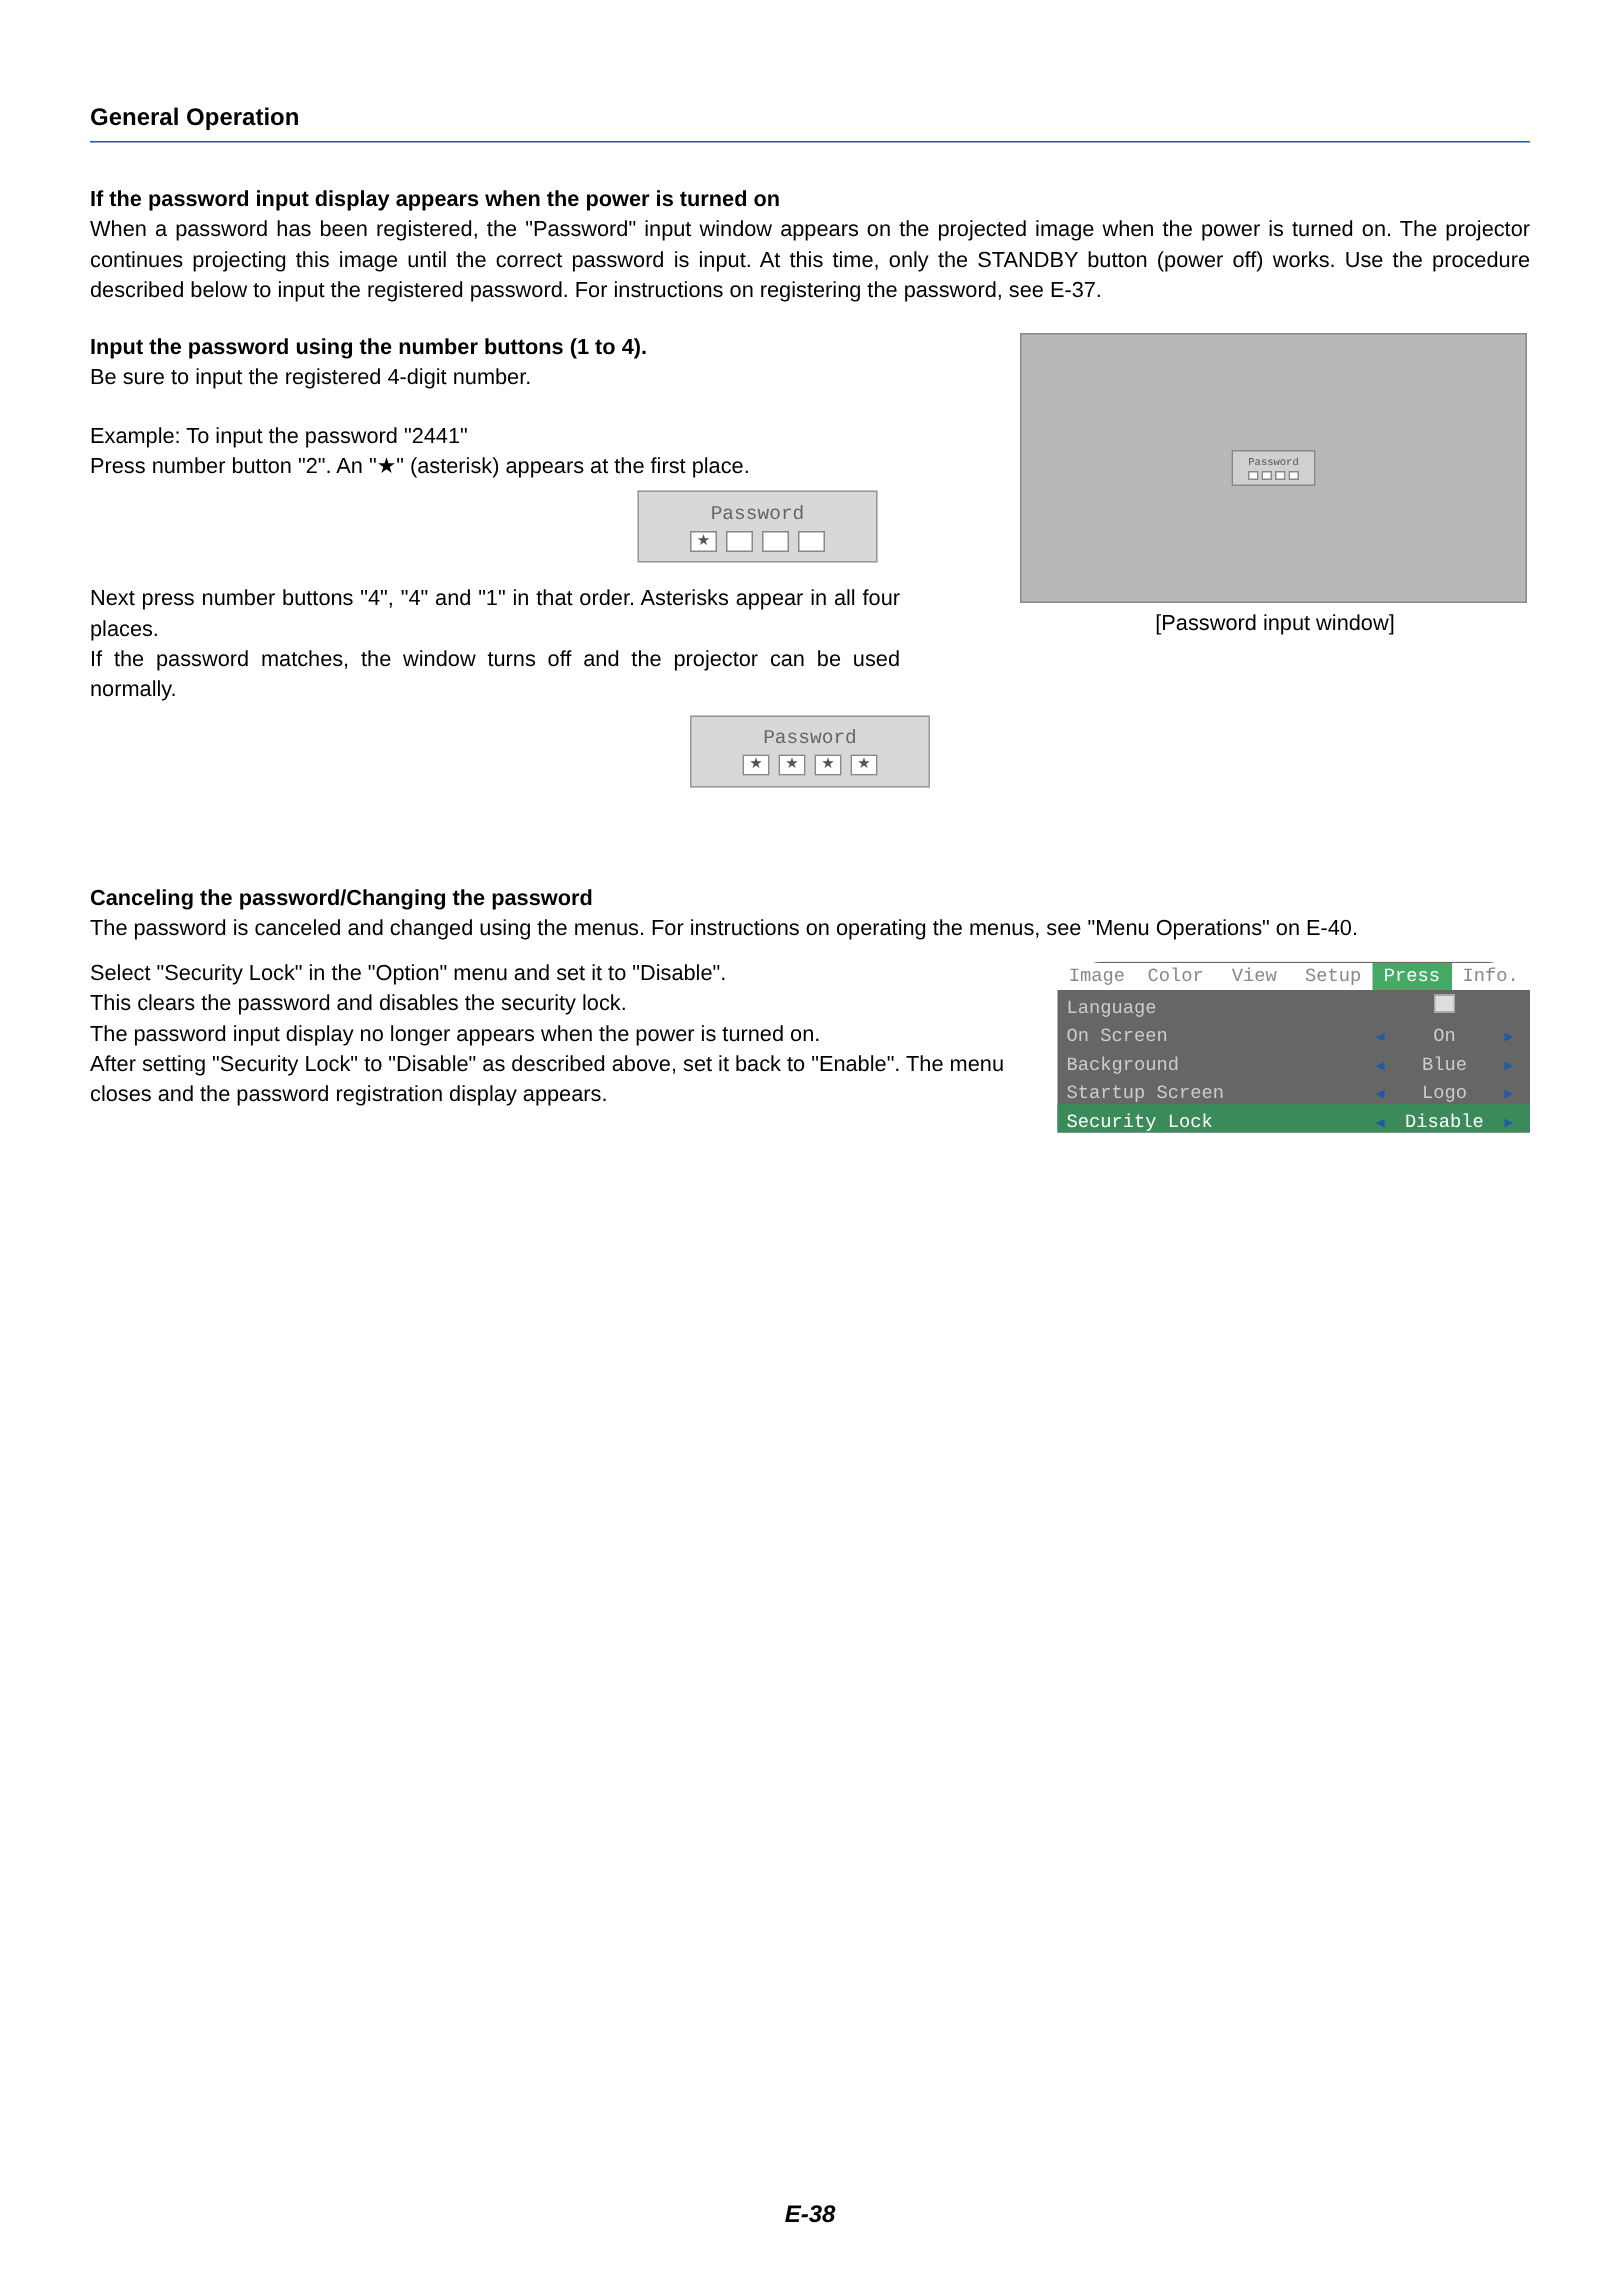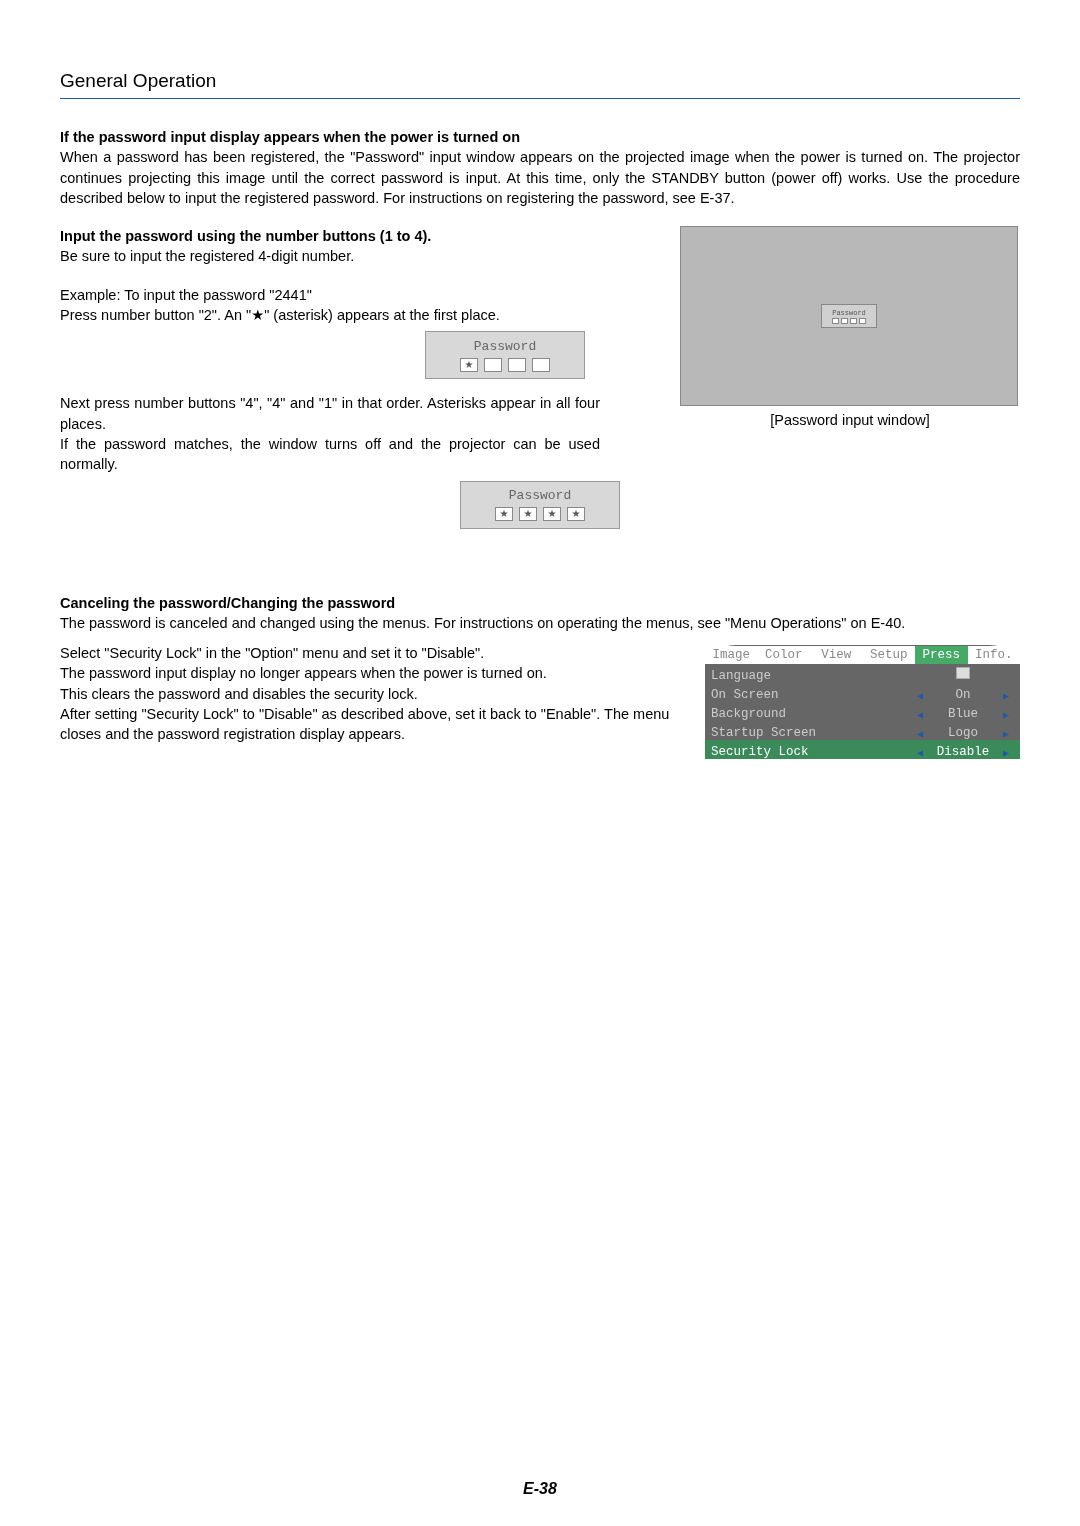--- a/index.html
+++ b/index.html
@@ -7,22 +7,22 @@
     font-family: Arial, Helvetica, sans-serif;
     font-size: 14.5px;
     color: #000;
     background: #fff;
     width: 1080px;
     height: 1526px;
     padding: 70px 60px 40px 60px;
     position: relative;
   }
   .section-title {
-    font-weight: normal;
-    font-size: 19px;
+    font-weight: bold;
+    font-size: 16px;
     border-bottom: 1.5px solid #1e5aa8;
     padding-bottom: 6px;
     margin-bottom: 28px;
   }
   .bold { font-weight: bold; }
   p { line-height: 1.4; }
   .para-block { margin-bottom: 18px; text-align: justify; }
 
   
   .pw-dialog {
@@ -84,21 +84,21 @@
   .menu-row.sel .arrL, .menu-row.sel .arrR { color:#1e5aa8; }
   .menu-row .arrL { color:#1e5aa8; }
   .menu-row .arrR { color:#1e5aa8; }
   .menu-row .enter-icon {
     display:inline-block; width:14px; height:12px; background:#ddd; border:1px solid #aaa;
   }
 
   .left-col { overflow:hidden; }
 
   .page-num {
-    position:absolute; bottom:28px; left:0; width:1080px; text-align:center;
+    position:absolute; bottom:40px; left:0; width:1080px; text-align:center;
     font-style: italic; font-weight:bold; font-size:16px;
   }
 </style>
 </head>
 <body>
 
 <div class="section-title">General Operation</div>
 
 <p class="bold">If the password input display appears when the power is turned on</p>
 <p class="para-block">When a password has been registered, the "Password" input window appears on the projected image when the power is turned on. The projector continues projecting this image until the correct password is input. At this time, only the STANDBY button (power off) works. Use the procedure described below to input the registered password. For instructions on registering the password, see E-37.</p>
@@ -197,20 +197,20 @@
       <span class="k">Security Lock</span>
       <span class="arrL">◀</span>
       <span class="v">Disable</span>
       <span class="arrR">▶</span>
     </div>
   </div>
 </div>
 
 <div class="left-col">
   <p>Select "Security Lock" in the "Option" menu and set it to "Disable".</p>
+  <p>This clears the password and disables the security lock.</p>
   <p>The password input display no longer appears when the power is turned on.</p>
-  <p>This clears the password and disables the security lock.</p>
   <p>After setting "Security Lock" to "Disable" as described above, set it back to "Enable". The menu closes and the password registration display appears.</p>
 </div>
 
 <div class="clear"></div>
 
 <div class="page-num">E-38</div>
 
 </body></html>

